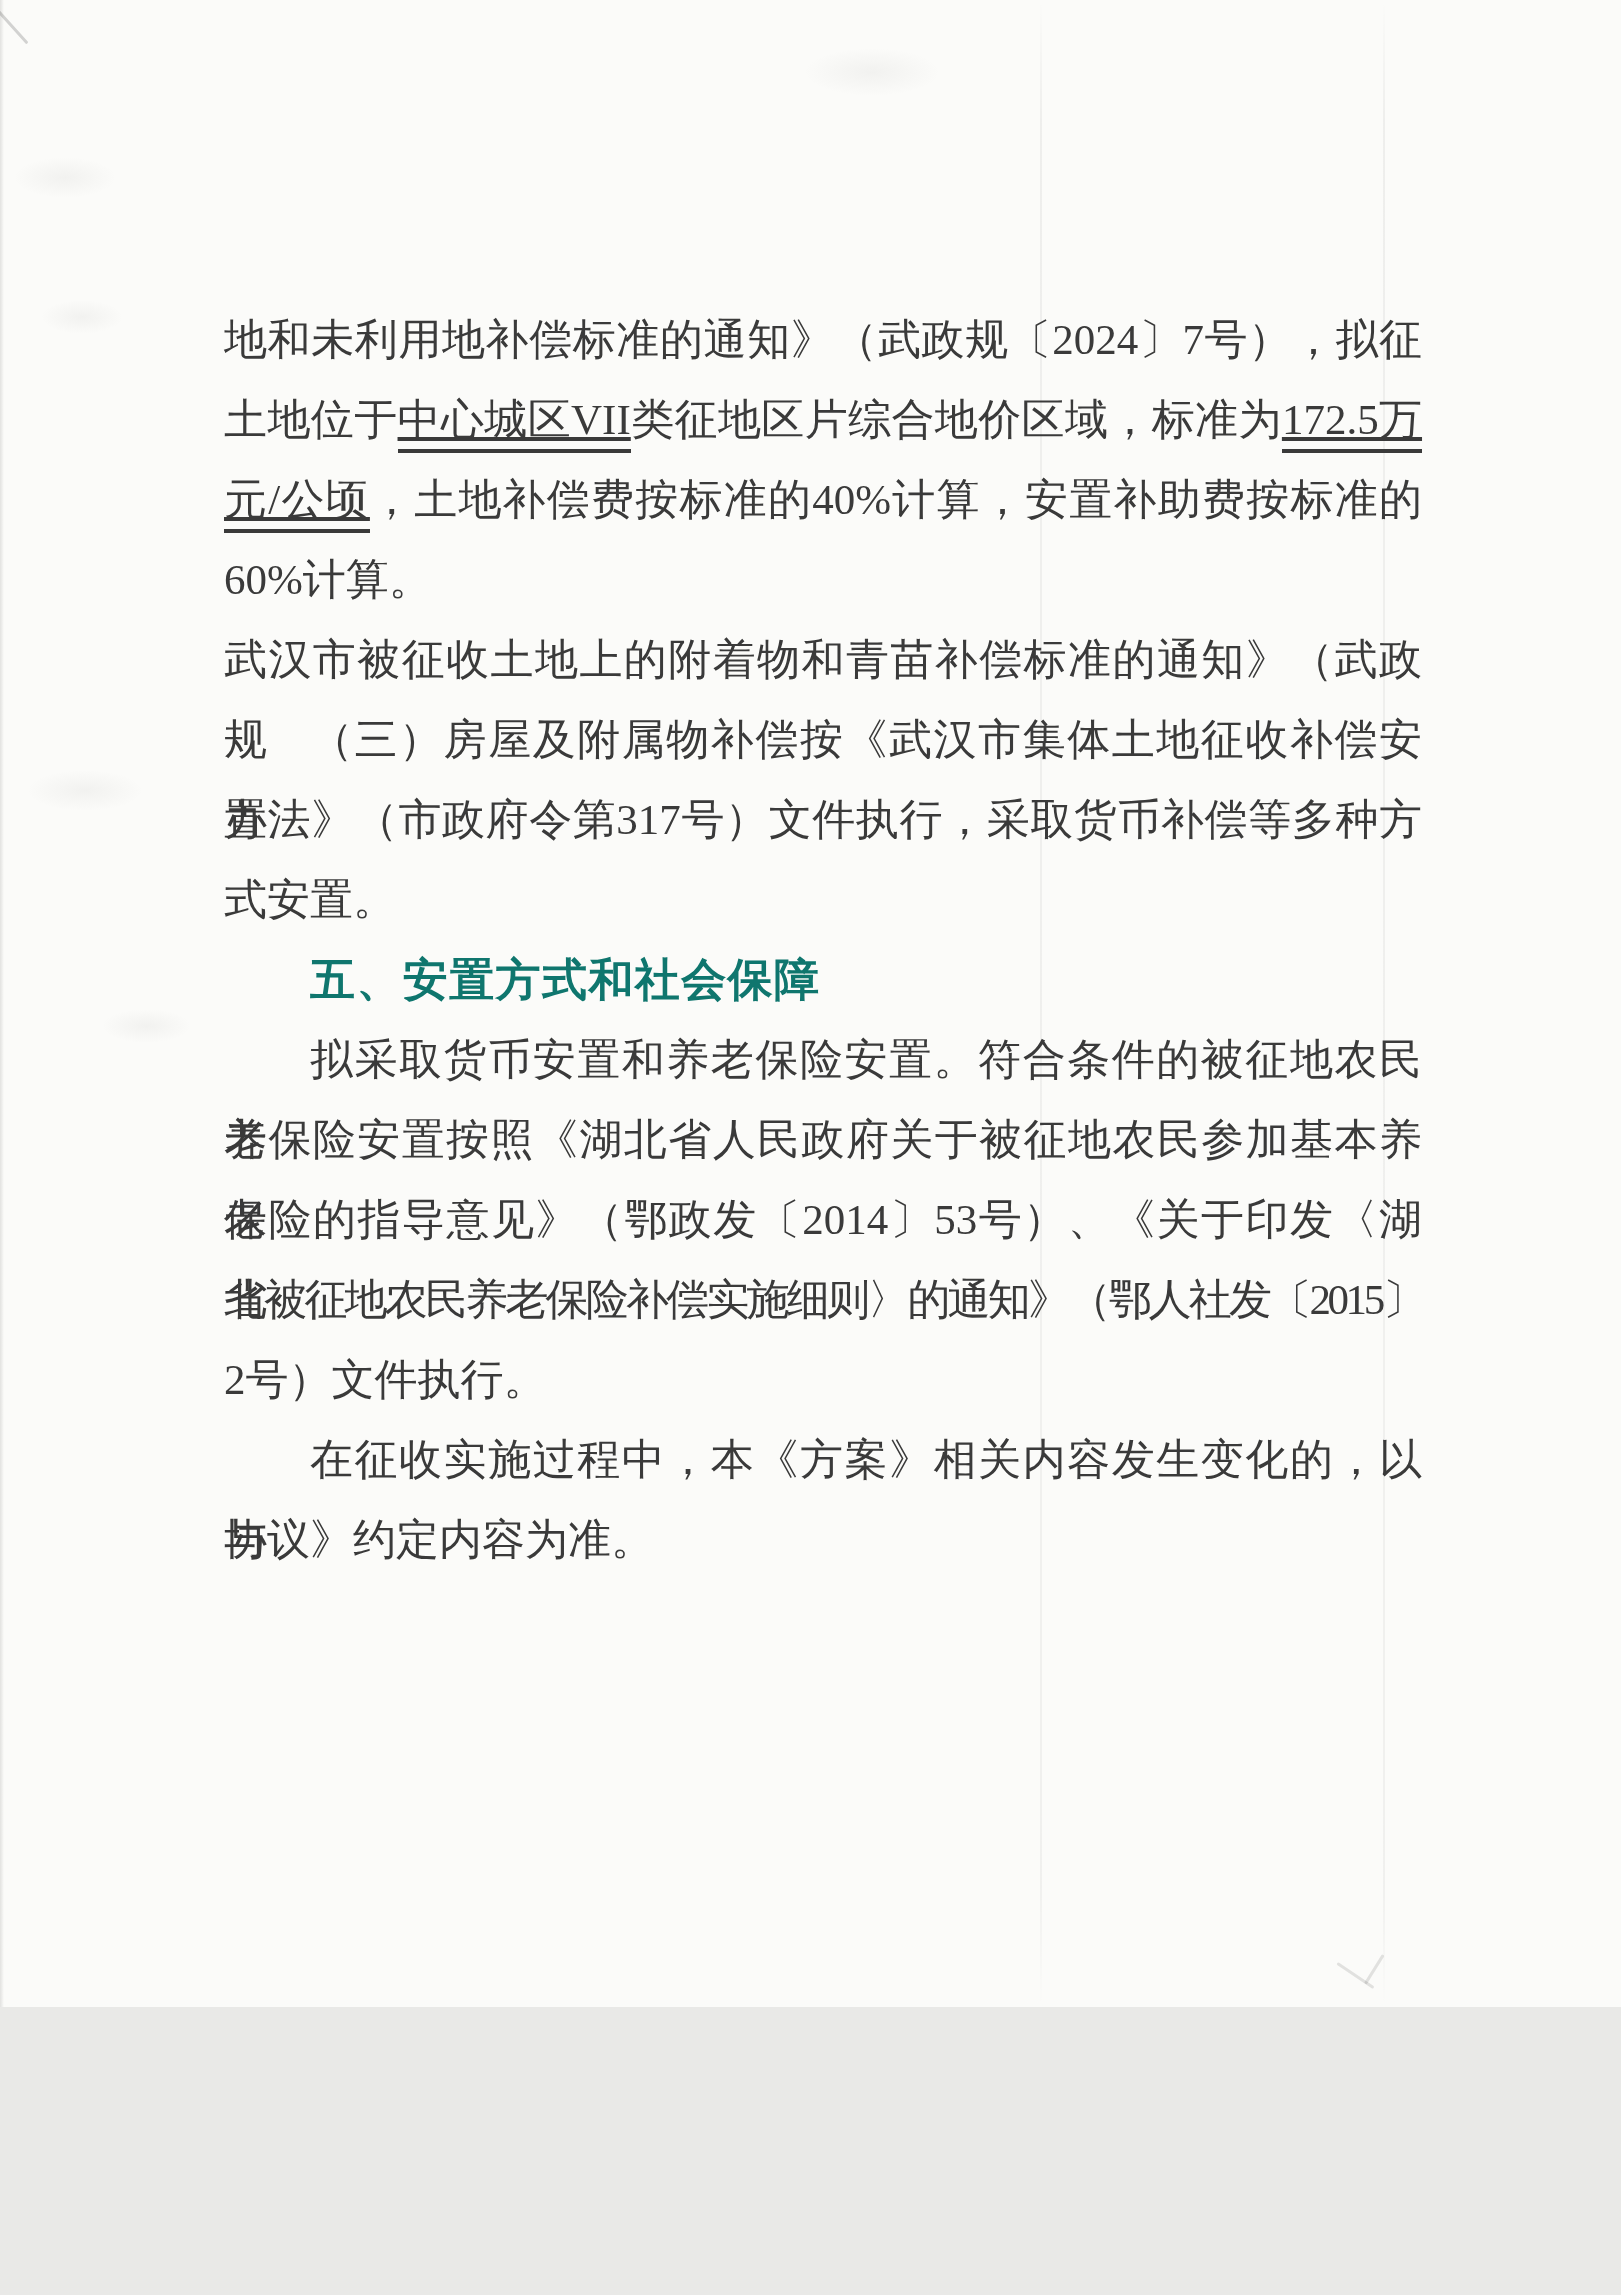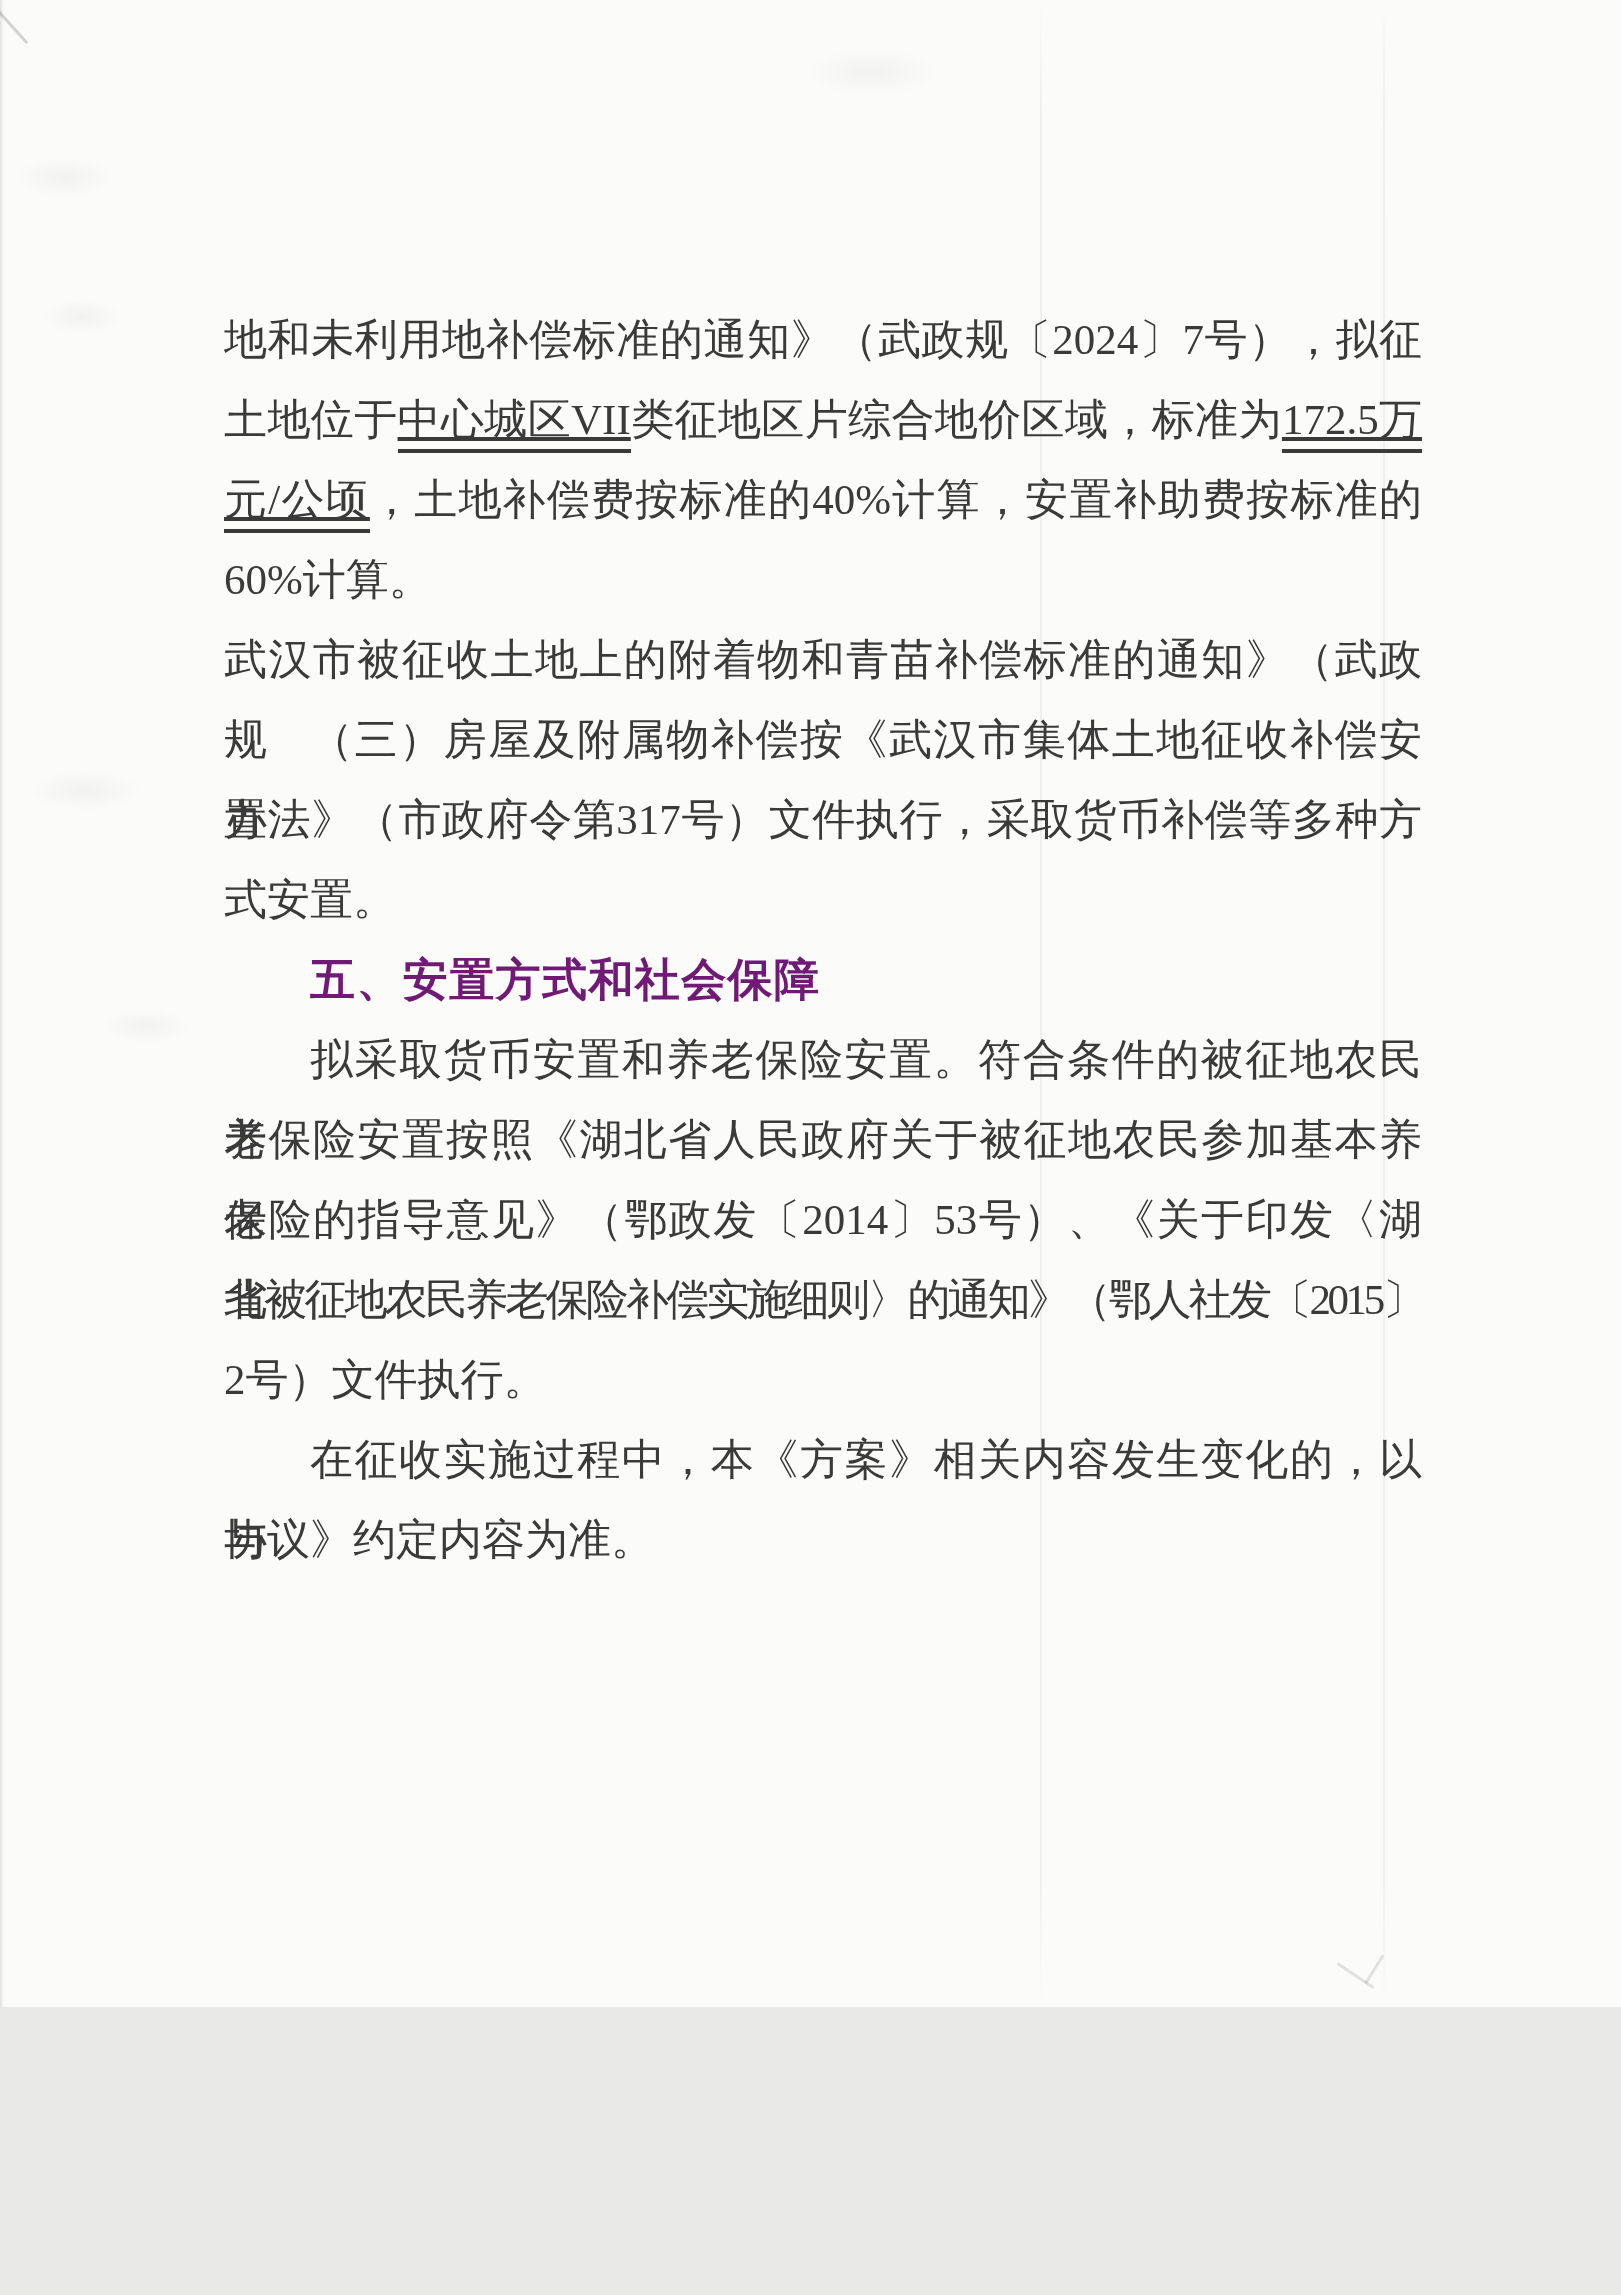--- a/index.html
+++ b/index.html
@@ -29,21 +29,21 @@
     overflow:visible;
   }
   .line.jl{text-align:justify;text-align-last:justify;}
   .line.ind{text-indent:86px;}
   .line.tight{letter-spacing:-3.4px;}
   .heading .line{
     font-family:Liberation Sans, sans-serif;
     font-weight:700;
     font-size:45px;
     letter-spacing:1.4px;
-    color:#701a75;
+    color:#0f766e;
   }
   .seg{}
   .seg.u{
     border-bottom:4.1px solid currentColor;
     padding-bottom:6.1px;
     text-decoration:underline;
   }
   
   .scanline-v{
     position:absolute;top:0;bottom:0;width:2px;

